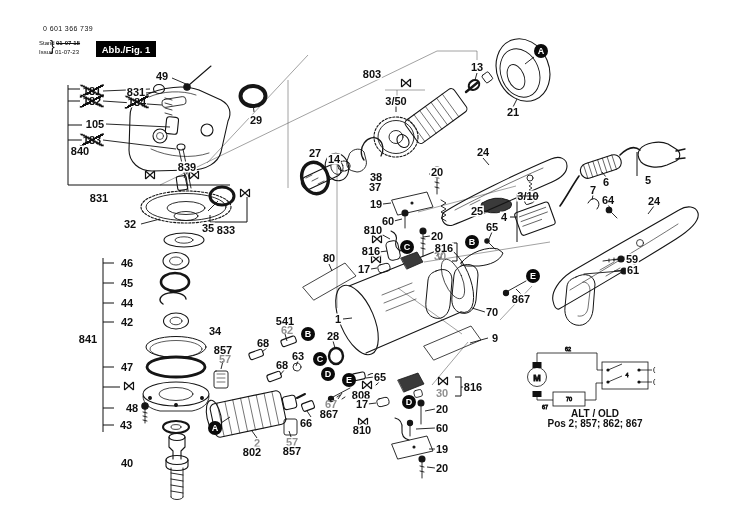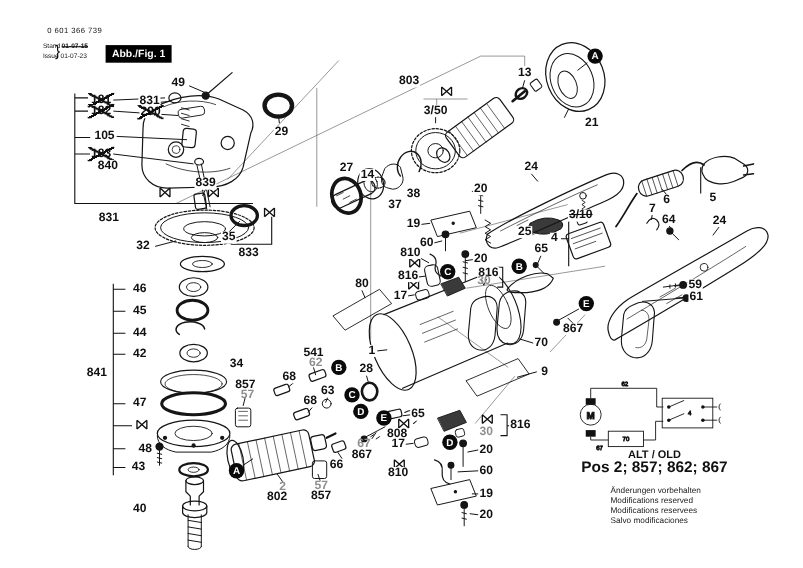--- a/index.html
+++ b/index.html
@@ -18,21 +18,21 @@
            background:#0a0a0a;color:#fff;font-weight:bold;font-size:9px;line-height:14px;text-align:center}
   .hdr-pn{position:absolute;left:43px;top:25px;font-size:7px;letter-spacing:.4px}
   .hdr-s{position:absolute;font-size:6px}
   .hdr-brace{position:absolute;left:50px;top:38px;font-size:14px;font-weight:300}
   .hdr-date{position:absolute;font-size:6px;font-weight:bold}
   .st{text-decoration:line-through}
   .figbox{position:absolute;left:96px;top:41px;width:60px;height:16px;background:#000;color:#fff;
           font-weight:bold;font-size:9.5px;display:flex;align-items:center;justify-content:center}
   .altold{position:absolute;left:519px;top:409px;width:152px;text-align:center;font-weight:bold}
   .altold .t1{font-size:10px;line-height:10px}
-  .altold .t2{font-size:14px;line-height:10px}
+  .altold .t2{font-size:10px;line-height:10px}
   .notes{position:absolute;left:555px;top:441px;font-size:7.5px;line-height:9px;color:#222}
   .notes div{white-space:nowrap}
   .ct{font-family:"Liberation Sans",sans-serif;font-size:5.5px;fill:#111}
   .cm{font-family:"Liberation Sans",sans-serif;font-size:9px;font-weight:bold;fill:#111}
 </style>
 </head>
 <body>
 
 <div class="stage">
 
@@ -290,37 +290,37 @@
       <text class="ct" x="569" y="401" text-anchor="middle">70</text>
       <text class="ct" x="627" y="377" text-anchor="middle">4</text>
     </g>
   </svg>
 
   <div class="layer" id="labels">
       <span class="plabel" style="left: 162px; top: 76px;">49</span>
       <span class="plabel" style="left: 136px; top: 92px;">831</span>
       <span class="plabel x" style="left: 92px; top: 91px;">181</span>
       <span class="plabel x" style="left: 92px; top: 101px;">182</span>
-      <span class="plabel x" style="left: 137px; top: 102px;">290</span>
+      <span class="plabel x" style="left: 137px; top: 102px;">184</span>
       <span class="plabel" style="left: 95px; top: 124px;">105</span>
       <span class="plabel x" style="left: 92px; top: 140px;">183</span>
-      <span class="plabel" style="left: 80px; top: 151px; margin-left: 18px;">840</span>
+      <span class="plabel" style="left: 80px; top: 151px;">840</span>
       <span class="plabel" style="left: 99px; top: 198px;">831</span>
       <span class="plabel" style="left: 187px; top: 167px; text-align: right;">839</span>
       <span class="plabel" style="left: 256px; top: 120px;">29</span>
       <span class="plabel" style="left: 315px; top: 153px;">27</span>
       <span class="plabel" style="left: 334px; top: 159px;">14</span>
-      <span class="plabel" style="left: 359px; top: 187px;">37</span>
+      <span class="plabel" style="left: 375px; top: 187px;">37</span>
       <span class="plabel" style="left: 376px; top: 177px;">38</span>
       <span class="plabel" style="left: 372px; top: 74px;">803</span>
       <span class="plabel" style="left: 396px; top: 101px;">3/50</span>
       <span class="plabel" style="left: 477px; top: 67px;">13</span>
-      <span class="plabel" style="left: 513px; top: 112px; margin-left: 25px;">21</span>
+      <span class="plabel" style="left: 513px; top: 112px;">21</span>
       <span class="plabel" style="left: 130px; top: 224px;">32</span>
-      <span class="plabel" style="left: 208px; top: 216px;">35</span>
+      <span class="plabel" style="left: 208px; top: 228px;">35</span>
       <span class="plabel" style="left: 226px; top: 230px;">833</span>
       <span class="plabel" style="left: 88px; top: 339px;">841</span>
       <span class="plabel" style="left: 127px; top: 263px;">46</span>
       <span class="plabel" style="left: 127px; top: 283px;">45</span>
       <span class="plabel" style="left: 127px; top: 303px;">44</span>
       <span class="plabel" style="left: 127px; top: 322px;">42</span>
       <span class="plabel" style="left: 215px; top: 331px;">34</span>
       <span class="plabel" style="left: 127px; top: 367px;">47</span>
       <span class="plabel" style="left: 132px; top: 408px;">48</span>
       <span class="plabel" style="left: 126px; top: 425px;">43</span>
@@ -394,20 +394,14 @@
   <div class="hdr-brace">}</div>
   <div class="hdr-date st" style="left:56px;top:40px">01-07-15</div>
   <div class="hdr-date" style="left:55px;top:49px;font-weight:normal">01-07-23</div>
   <div class="figbox">Abb./Fig. 1</div>
 
   <div class="altold">
     <div class="t1">ALT / OLD</div>
     <div class="t2">Pos 2; 857; 862; 867</div>
   </div>
 
-  <div class="notes">
-    <div>Änderungen vorbehalten</div>
-    <div>Modifications reserved</div>
-    <div>Modifications reservees</div>
-    <div>Salvo modificaciones</div>
-  </div>
 
 </div>
 
 </body></html>

